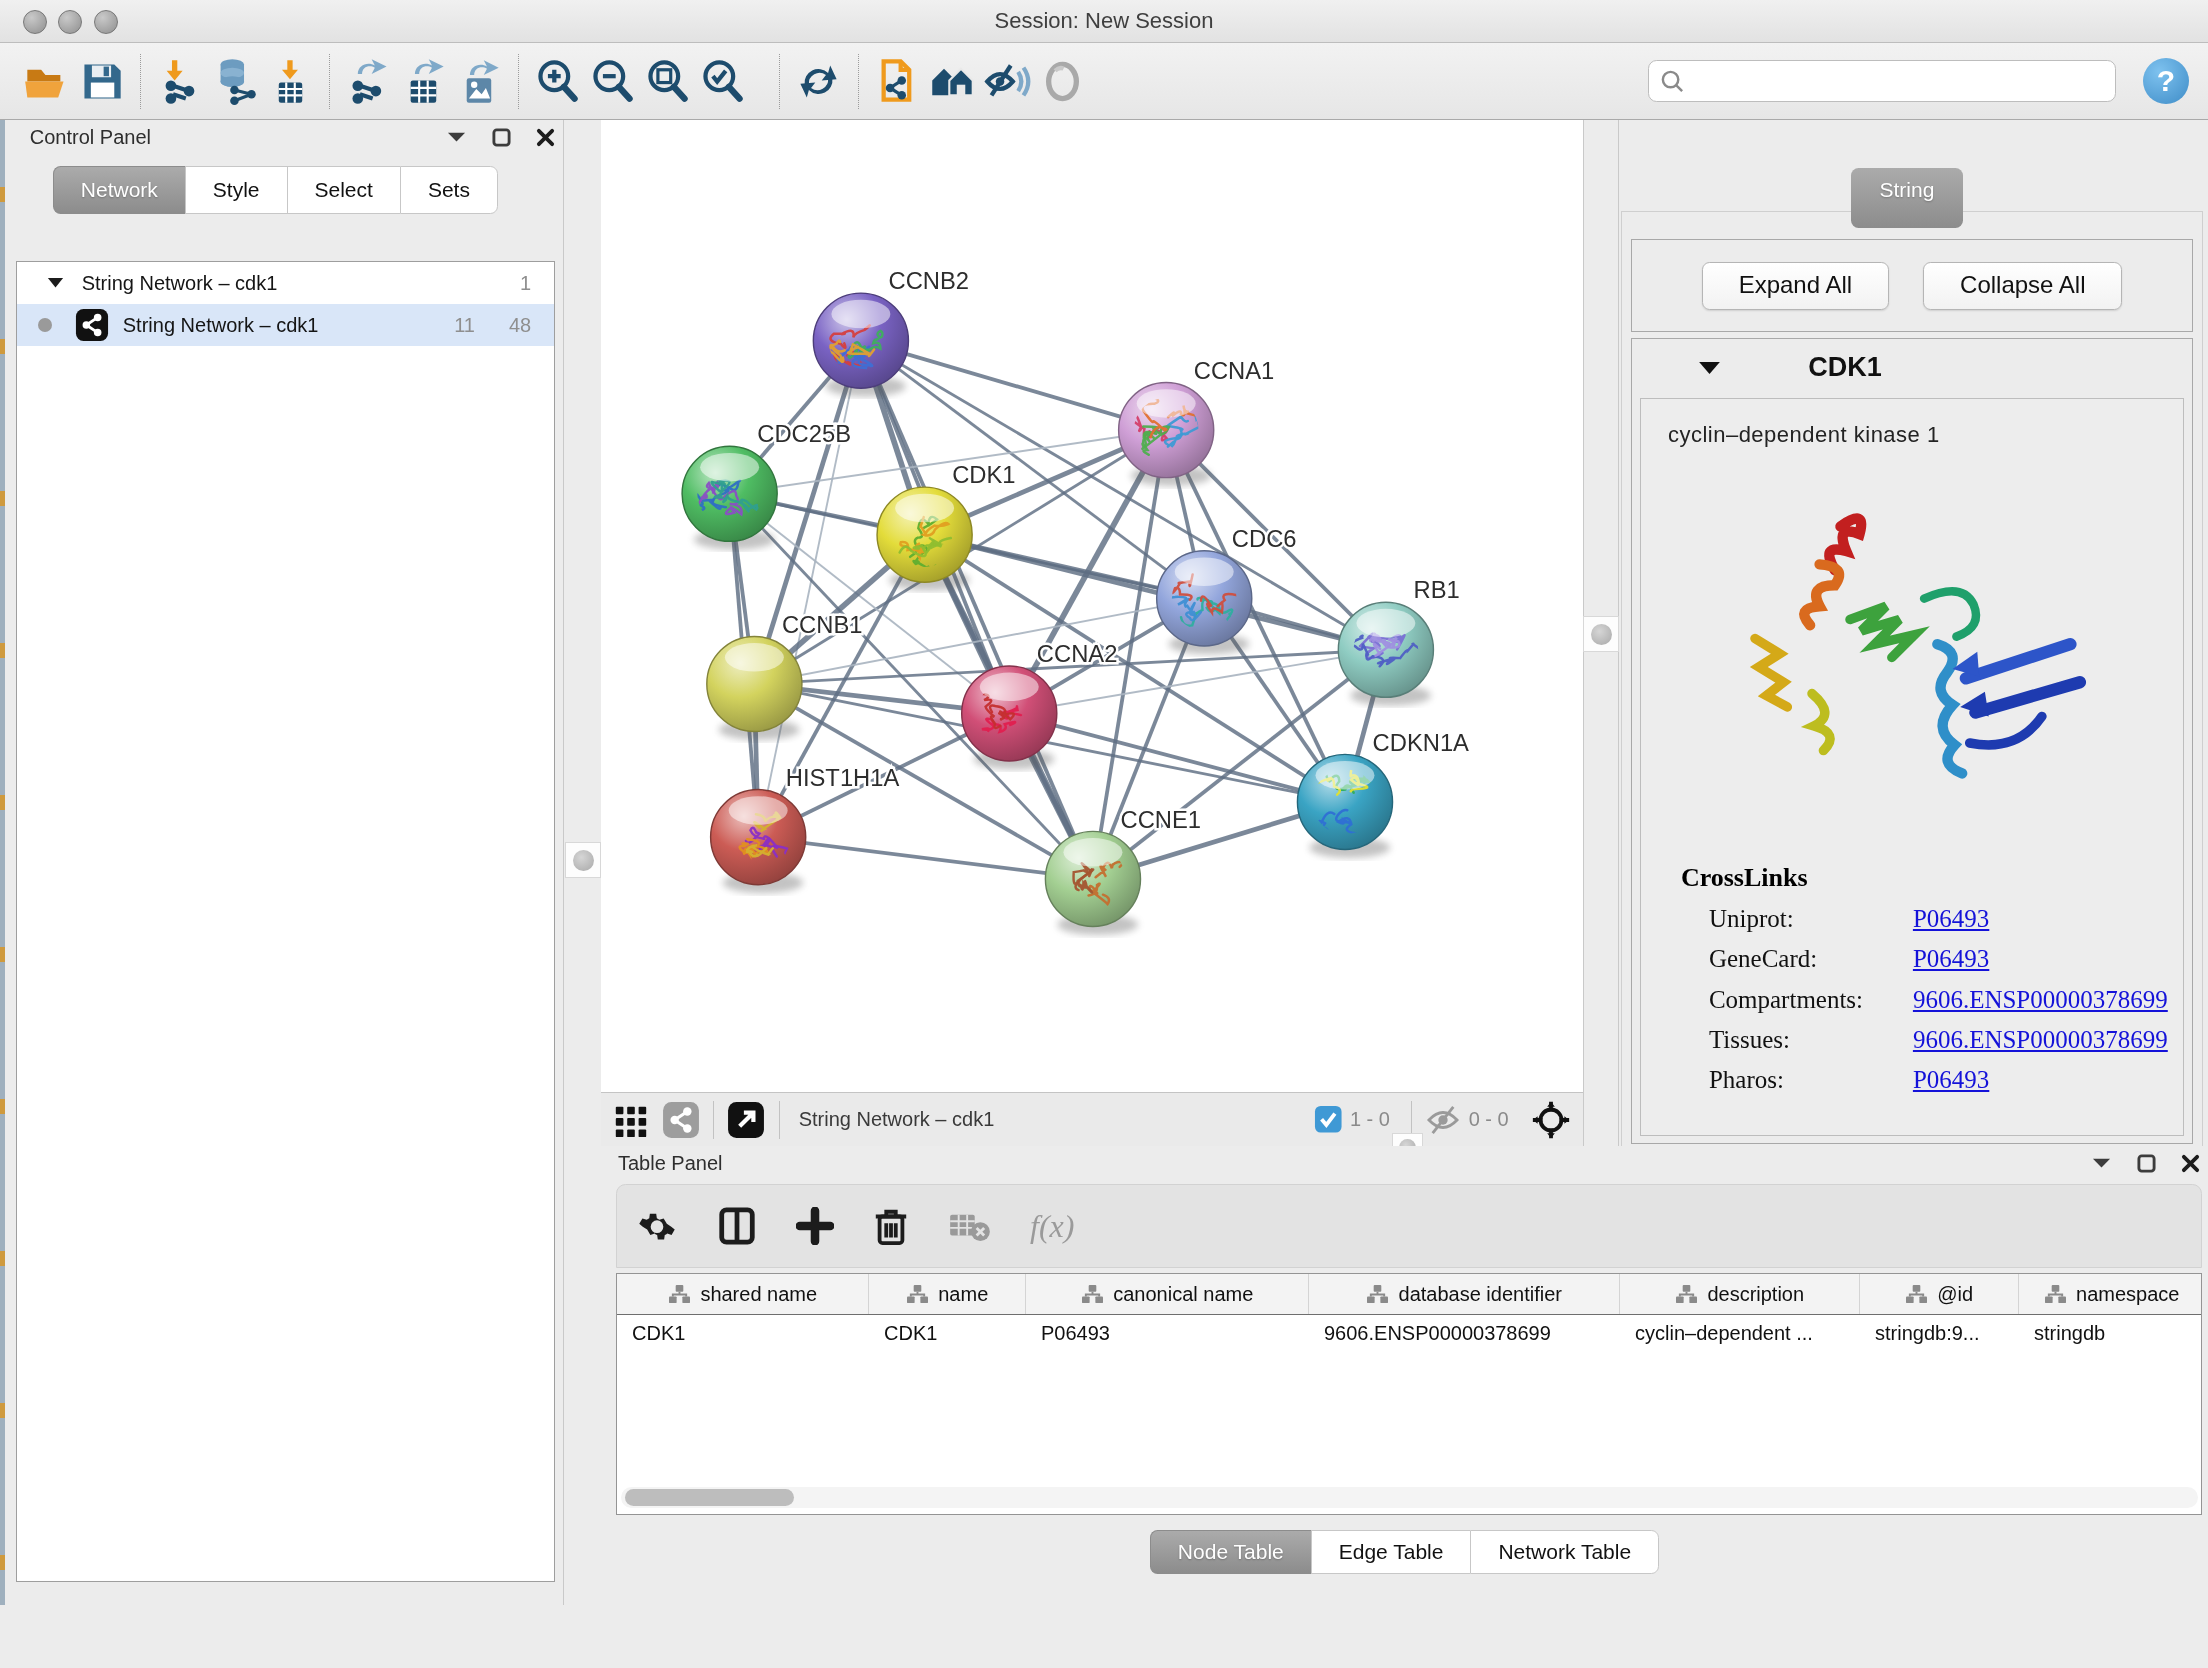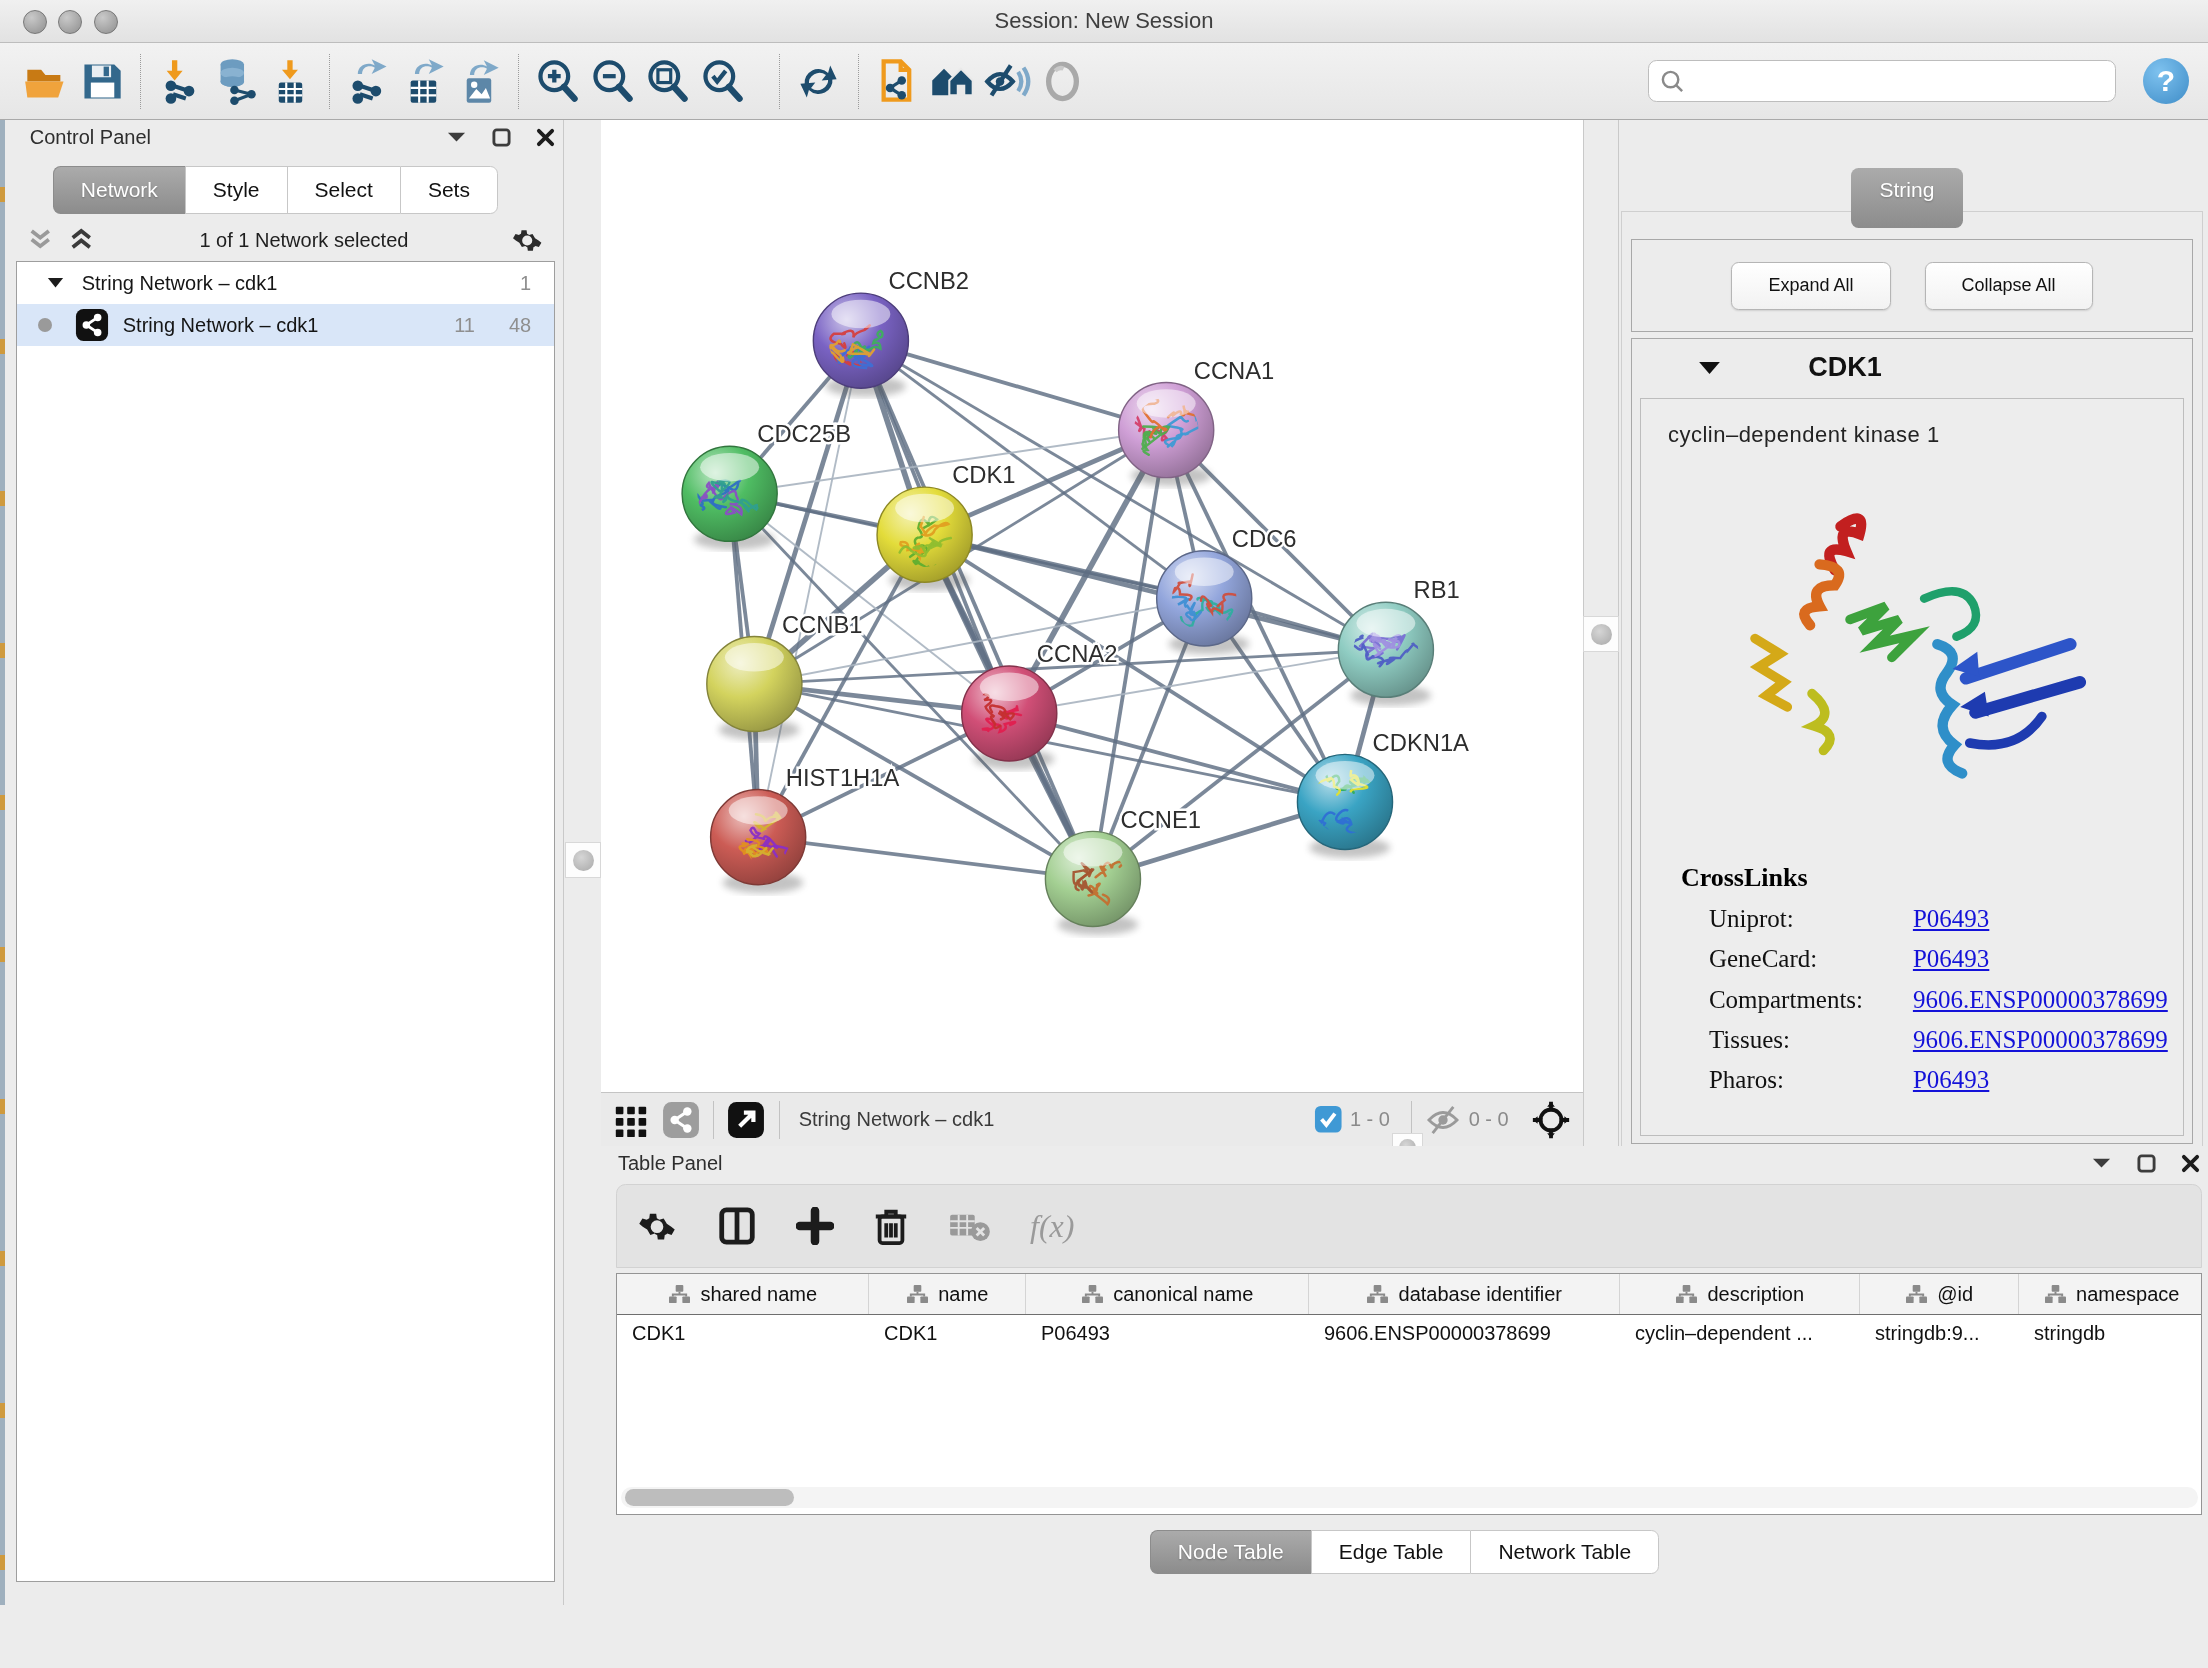--- a/index.html
+++ b/index.html
@@ -74,21 +74,21 @@
   
   .rpanel{position:absolute;left:1617px;top:0;width:592px;height:1046px;}
   .rtab{position:absolute;left:234px;top:48px;height:60px;padding:0 28.5px;line-height:44px;
     background:linear-gradient(#ababab,#8c8c8c);color:#fff;font-size:21px;border-radius:7.6px;
     text-shadow:0 1px 1.9px rgba(0,0,0,.25);z-index:3;}
   .rbody{position:absolute;left:3.8px;right:5.7px;top:91px;bottom:11.4px;background:#ececec;
     border:1px solid #cfcfcf;}
   .rbox1{position:absolute;left:9.5px;right:9.5px;top:27px;height:91px;border:1px solid #a8a8a8;
     background:#ececec;display:flex;align-items:center;justify-content:center;gap:34px;}
   .rbtn{height:46px;padding:0 36px;background:linear-gradient(#ffffff,#f2f2f2);
-    border:1px solid #b5b5b5;border-radius:7.6px;font-size:18px;color:#111;line-height:44px;
+    border:1px solid #b5b5b5;border-radius:7.6px;font-size:24px;color:#111;line-height:44px;
     box-shadow:0 1px 1.9px rgba(0,0,0,.12);}
   .rbox2{position:absolute;left:9.5px;right:9.5px;top:126px;bottom:9.5px;border:1px solid #a8a8a8;
     background:#ececec;}
   .rentry-head{height:57px;display:flex;align-items:center;}
   .rentry-head .rname{font-size:27px;font-weight:bold;color:#111;margin-left:86px;}
   .rdesc{position:absolute;left:7.6px;right:7.6px;top:59px;bottom:7.6px;border:1px solid #bdbdbd;
     background:#ededed;overflow:hidden;}
   .rdesc .dtext{font-size:22px;color:#232323;margin:23px 0 0 27px;letter-spacing:0.5px;}
   .xheading{font-family:"Liberation Serif",serif;font-weight:bold;font-size:26px;color:#000;
     margin:25px 0 5.7px 40px;}
@@ -319,33 +319,20 @@
               <path d="M3 3 L17 17 M17 3 L3 17" stroke="#1c1c1c" stroke-width="4" stroke-linecap="round"></path>
             </svg>
         </span>
       </div>
       <div class="ptabs">
           <div class="tab sel">Network</div>
           <div class="tab">Style</div>
           <div class="tab">Select</div>
           <div class="tab">Sets</div>
         </div>
-      <div class="subhead">
-        <svg width="28.5" height="27" viewBox="0 0 30 28" style="margin-left:11.4px;">
-          <path d="M6 4 l9 7 9-7 M6 13 l9 7 9-7" fill="none" stroke="#9a9a9a" stroke-width="4"></path>
-          </svg>
-        <svg width="28.5" height="27" viewBox="0 0 30 28" style="margin-left:13.3px;">
-          <path d="M6 11 l9-7 9 7 M6 21 l9-7 9 7" fill="none" stroke="#3a3a3a" stroke-width="4"></path>
-          </svg>
-        <span class="shtext">1 of 1 Network selected</span>
-        <svg width="32" height="32" viewBox="0 0 24 24" style="margin-right:9.5px;">
-          <path fill="#2b2b2b" d="M12 8a4 4 0 1 0 0 8 4 4 0 0 0 0-8zm9 4 2.2 1.8-2 3.4-2.7-.9a7 7 0 0 1-1.6 1l-.4 2.8h-4l-.4-2.8a7 7 0 0 1-1.6-1l-2.7.9-2-3.4L3 12 .8 10.2l2-3.4 2.7.9a7 7 0 0 1 1.6-1l.4-2.8h4l.4 2.8a7 7 0 0 1 1.6 1l2.7-.9 2 3.4z" transform="translate(0,1) scale(.95)"></path>
-          <circle cx="12" cy="12.5" r="2.6" fill="#ececec"></circle>
-          </svg>
-      </div>
       <div class="treebox">
         <div class="trow">
           <svg width="19" height="13.3" viewBox="0 0 20 14" style="margin:0 17px 0 28.5px;">
             <path d="M2 2 h16 l-8 10z" fill="#1c1c1c"></path>
             </svg>
           <span>String Network – cdk1</span>
           <span class="num" style="margin-left:auto;margin-right:23px;">1</span>
         </div>
         <div class="trow selrow">
           <span style="width:14.3px;height:14.3px;border-radius:50%;background:#9a9a9a;margin:0 23px 0 21px;"></span>

